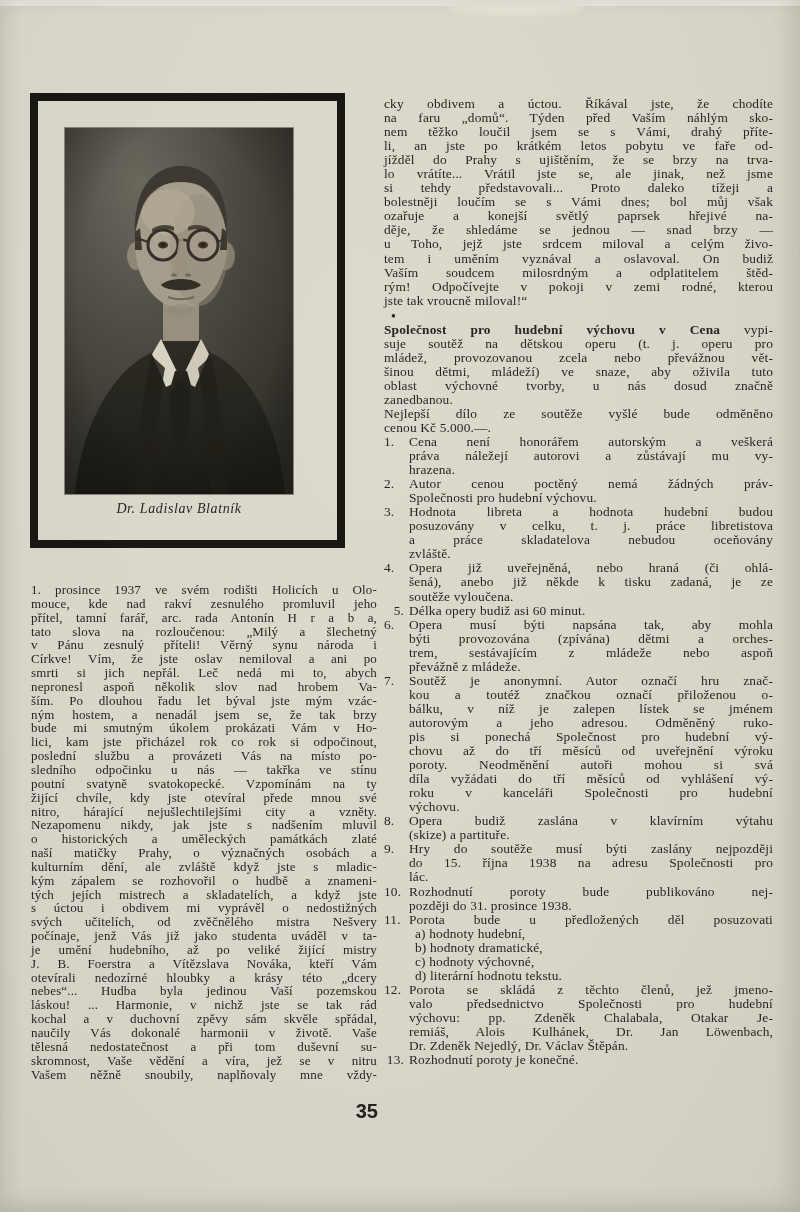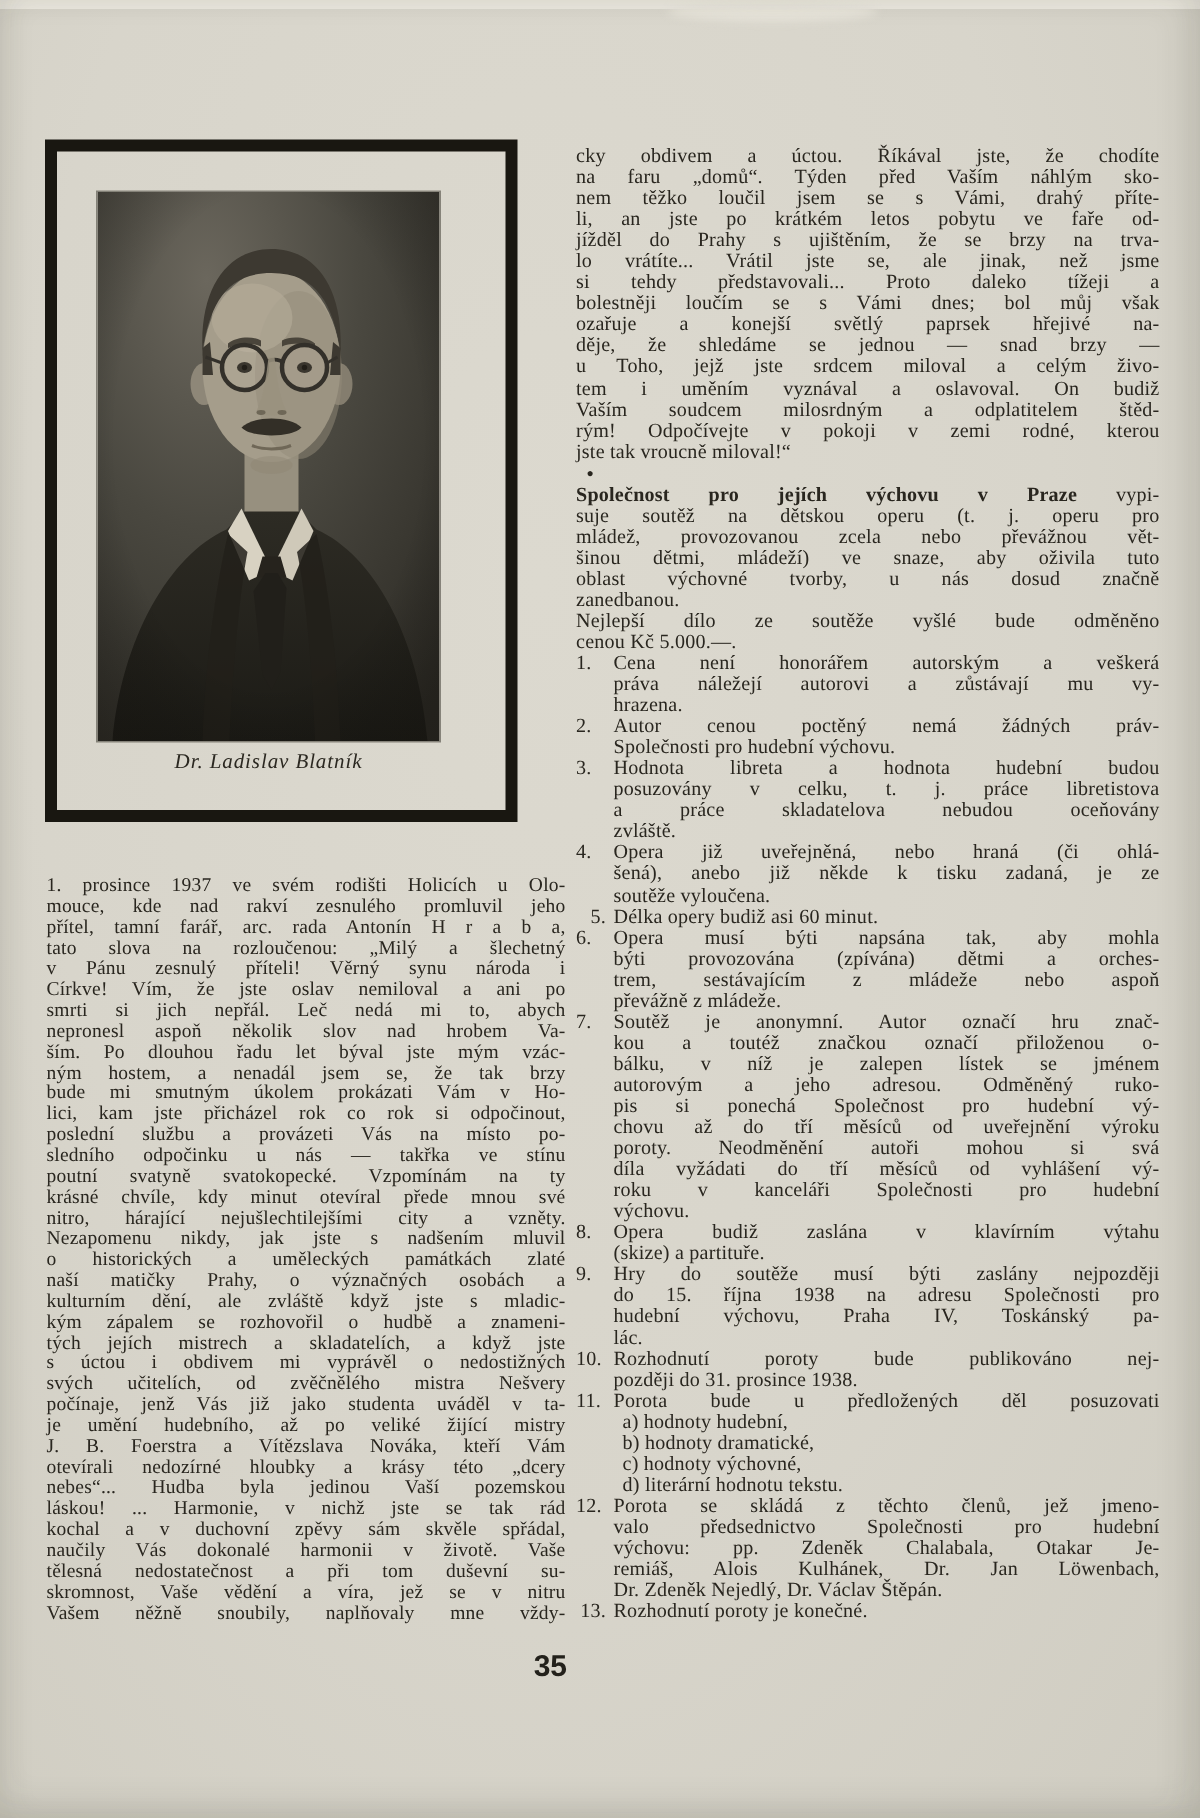--- a/index.html
+++ b/index.html
@@ -115,21 +115,21 @@
       <div class="ln j">Církve! Vím, že jste oslav nemiloval a ani po</div>
       <div class="ln j">smrti si jich nepřál. Leč nedá mi to, abych</div>
       <div class="ln j">nepronesl aspoň několik slov nad hrobem Va-</div>
       <div class="ln j">ším. Po dlouhou řadu let býval jste mým vzác-</div>
       <div class="ln j">ným hostem, a nenadál jsem se, že tak brzy</div>
       <div class="ln j">bude mi smutným úkolem prokázati Vám v Ho-</div>
       <div class="ln j">lici, kam jste přicházel rok co rok si odpočinout,</div>
       <div class="ln j">poslední službu a provázeti Vás na místo po-</div>
       <div class="ln j">sledního odpočinku u nás — takřka ve stínu</div>
       <div class="ln j">poutní svatyně svatokopecké. Vzpomínám na ty</div>
-      <div class="ln j">krásné chvíle, kdy minut otevíral přede mnou své</div>
+      <div class="ln j">žijící chvíle, kdy jste otevíral přede mnou své</div>
       <div class="ln j">nitro, hárající nejušlechtilejšími city a vzněty.</div>
       <div class="ln j">Nezapomenu nikdy, jak jste s nadšením mluvil</div>
       <div class="ln j">o historických a uměleckých památkách zlaté</div>
       <div class="ln j">naší matičky Prahy, o význačných osobách a</div>
       <div class="ln j">kulturním dění, ale zvláště když jste s mladic-</div>
       <div class="ln j">kým zápalem se rozhovořil o hudbě a znameni-</div>
       <div class="ln j">tých jejích mistrech a skladatelích, a když jste</div>
       <div class="ln j">s úctou i obdivem mi vyprávěl o nedostižných</div>
       <div class="ln j">svých učitelích, od zvěčnělého mistra Nešvery</div>
       <div class="ln j">počínaje, jenž Vás již jako studenta uváděl v ta-</div>
@@ -160,21 +160,21 @@
         <div class="ln j">u Toho, jejž jste srdcem miloval a celým živo-</div>
         <div class="ln j">tem i uměním vyznával a oslavoval. On budiž</div>
         <div class="ln j">Vaším soudcem milosrdným a odplatitelem štěd-</div>
         <div class="ln j">rým! Odpočívejte v pokoji v zemi rodné, kterou</div>
         <div class="ln">jste tak vroucně miloval!“</div>
       </div>
     <div class="ln bullet-line">
       <span>●</span>
     </div>
     <div class="ln j heading-line">
-      <b>Společnost pro jejích výchovu v Praze</b><span> vypi-</span>
+      <b>Společnost pro hudební výchovu v Cena</b><span> vypi-</span>
     </div>
     <div>
         <div class="ln j">suje soutěž na dětskou operu (t. j. operu pro</div>
         <div class="ln j">mládež, provozovanou zcela nebo převážnou vět-</div>
         <div class="ln j">šinou dětmi, mládeží) ve snaze, aby oživila tuto</div>
         <div class="ln j">oblast výchovné tvorby, u nás dosud značně</div>
         <div class="ln">zanedbanou.</div>
       </div>
     <div>
         <div class="ln j">Nejlepší dílo ze soutěže vyšlé bude odměněno</div>
@@ -222,21 +222,20 @@
           <div class="ln rule-cont j">roku v kanceláři Společnosti pro hudební</div>
           <div class="ln rule-cont">výchovu.</div>
         </div>
         <div>
           <div class="ln rule-first j"><span class="num">8.</span>Opera budiž zaslána v klavírním výtahu</div>
           <div class="ln rule-cont">(skize) a partituře.</div>
         </div>
         <div>
           <div class="ln rule-first j"><span class="num">9.</span>Hry do soutěže musí býti zaslány nejpozději</div>
           <div class="ln rule-cont j">do 15. října 1938 na adresu Společnosti pro</div>
-          <div class="ln rule-cont j">hudební výchovu, Praha IV, Toskánský pa-</div>
           <div class="ln rule-cont">lác.</div>
         </div>
         <div>
           <div class="ln rule-first j"><span class="num">10.</span>Rozhodnutí poroty bude publikováno nej-</div>
           <div class="ln rule-cont">později do 31. prosince 1938.</div>
         </div>
         <div>
           <div class="ln rule-first j"><span class="num">11.</span>Porota bude u předložených děl posuzovati</div>
           <div class="ln rule-sub">a) hodnoty hudební,</div>
           <div class="ln rule-sub">b) hodnoty dramatické,</div>

